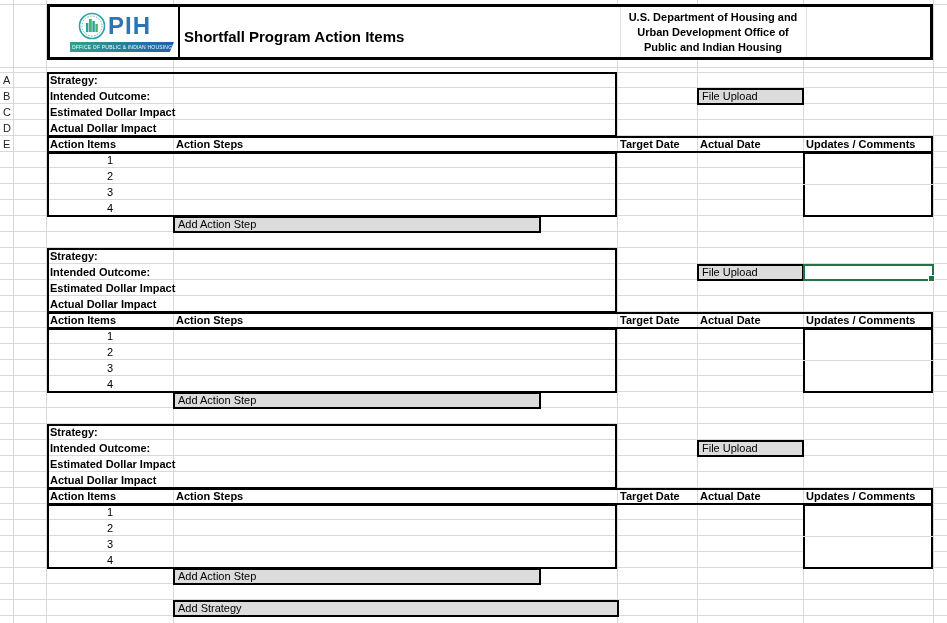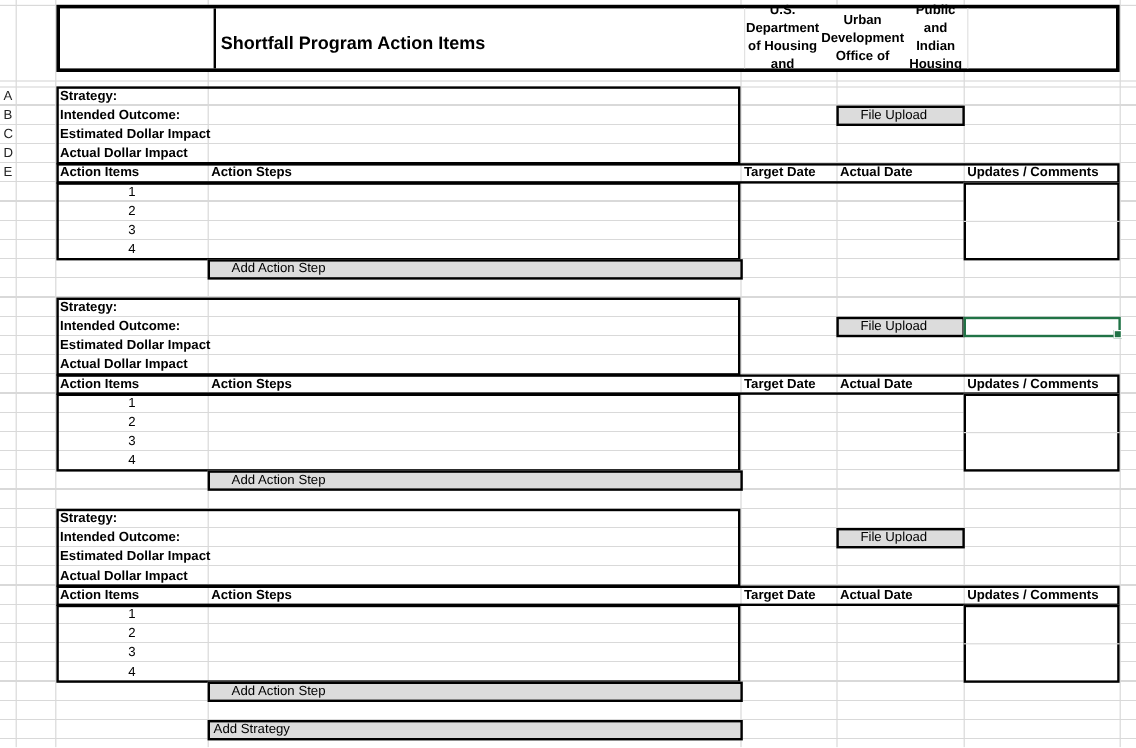--- a/index.html
+++ b/index.html
@@ -18,39 +18,39 @@
   .hdr .logo-div{position:absolute;left:128px;top:0;width:2px;height:100%;background:#000;}
   .logo{position:absolute;left:18px;top:4px;width:108px;height:46px;}
   .emblem{position:absolute;left:10px;top:1px;}
   .pih{position:absolute;left:40px;top:2px;font-size:24px;font-weight:700;color:#2e75b6;letter-spacing:1px;line-height:26px;}
   .banner{position:absolute;left:2px;top:31px;width:104px;height:10px;
           background:linear-gradient(90deg,#33a08d,#1f5fa8);
           clip-path:polygon(0 0,100% 0,96% 100%,0 100%);
           color:#fff;font-size:5px;line-height:10px;text-align:center;letter-spacing:.2px;white-space:nowrap;}
   .title{position:absolute;left:134px;top:4px;height:100%;display:flex;align-items:center;
          font-size:15px;font-weight:700;}
-  .dept{position:absolute;left:570px;top:0;width:186px;height:100%;display:flex;flex-direction:row;
+  .dept{position:absolute;left:570px;top:0;width:186px;height:100%;display:flex;flex-direction:column;
         justify-content:center;align-items:center;text-align:center;font-weight:700;line-height:15px;}
   
   .rowletter{position:absolute;left:3px;width:12px;height:16px;line-height:16px;color:#222;}
   
   .section{position:absolute;left:0;width:947px;height:162px;}
   .bx{position:absolute;box-sizing:border-box;border:2px solid #000;}
   .sb-border{left:47px;top:0;width:570px;height:65px;}
   .th-border{left:47px;top:64px;width:886px;height:17px;}
   .tb-border{left:47px;top:80px;width:570px;height:65px;}
   .up-box{left:803px;top:80px;width:130px;height:65px;background:#fff;}
   .up-mid{position:absolute;left:803px;top:112px;width:130px;height:1px;background:#d9d9d9;}
   .flabel{position:absolute;left:50px;height:16px;line-height:16px;font-weight:700;white-space:nowrap;text-align:right;}
   .num{position:absolute;left:47px;width:126px;height:16px;line-height:16px;text-align:center;}
   .chead{position:absolute;top:65px;height:15px;line-height:15px;font-weight:700;white-space:nowrap;}
   .btn{position:absolute;box-sizing:border-box;border:2px solid #000;background:#dcdcdc;
-       line-height:13px;padding-left:18px;cursor:pointer;white-space:nowrap;}
+       line-height:13px;padding-left:3px;cursor:pointer;white-space:nowrap;}
   .fu{left:697px;top:16px;width:107px;height:17px;}
-  .addstep{left:173px;top:144px;width:446px;height:17px;}
+  .addstep{left:173px;top:144px;width:368px;height:17px;}
   .addstrat{position:absolute;left:173px;top:600px;width:446px;height:17px;box-sizing:border-box;
             border:2px solid #000;background:#dcdcdc;line-height:13px;padding-left:3px;cursor:pointer;}
   .selcell{position:absolute;left:803px;top:16px;width:131px;height:17px;box-sizing:border-box;
            border:2px solid #217346;background:#fff;cursor:cell;}
   .handle{position:absolute;right:-3px;bottom:-3px;width:5px;height:5px;background:#217346;border:1px solid #fff;}
 </style>
 </head>
 <body>
 
 <div class="sheet">
@@ -70,20 +70,34 @@
   <div class="rowletter" style="top:72px">A</div>
   <div class="rowletter" style="top:88px">B</div>
   <div class="rowletter" style="top:104px">C</div>
   <div class="rowletter" style="top:120px">D</div>
   <div class="rowletter" style="top:136px">E</div>
 
   <div class="hdr">
     <div class="iv1"></div>
     <div class="iv2"></div>
     <div class="logo-div"></div>
+    <div class="logo">
+      <span class="emblem">
+        <svg width="28" height="28" viewBox="0 0 28 28">
+          <circle cx="14" cy="14" r="12.5" fill="#fff" stroke="#2aa5a0" stroke-width="1.6"></circle>
+          <circle cx="14" cy="14" r="10" fill="none" stroke="#2aa5a0" stroke-width="0.8" stroke-dasharray="1.5,1.5"></circle>
+          <rect x="8" y="11" width="2.4" height="9" fill="#2aa198"></rect>
+          <rect x="11" y="7" width="2.8" height="13" fill="#4caf6e"></rect>
+          <rect x="14.4" y="9" width="2.4" height="11" fill="#2aa198"></rect>
+          <rect x="17.4" y="12" width="2.4" height="8" fill="#4caf6e"></rect>
+        </svg>
+      </span>
+      <span class="pih">PIH</span>
+      <div class="banner">OFFICE OF PUBLIC &amp; INDIAN HOUSING</div>
+    </div>
     <div class="title">Shortfall Program Action Items</div>
     <div class="dept">
       <span>U.S. Department of Housing and</span>
       <span>Urban Development Office of</span>
       <span>Public and Indian Housing</span>
     </div>
   </div>
 
   <div class="section" style="top:72px">
     <div class="bx sb-border"></div>

